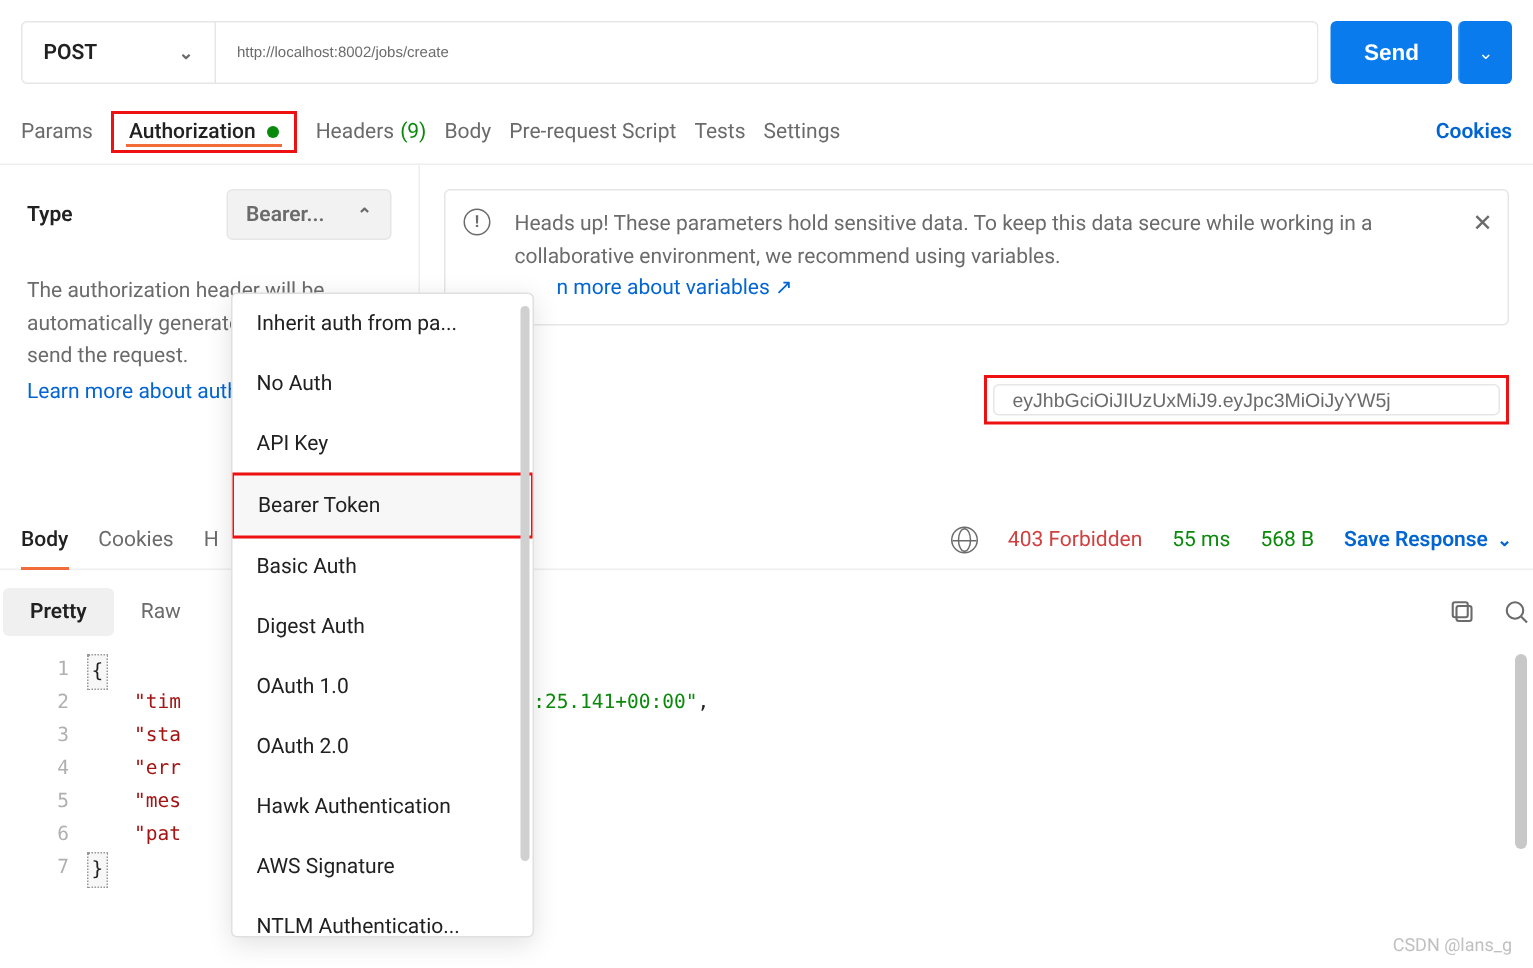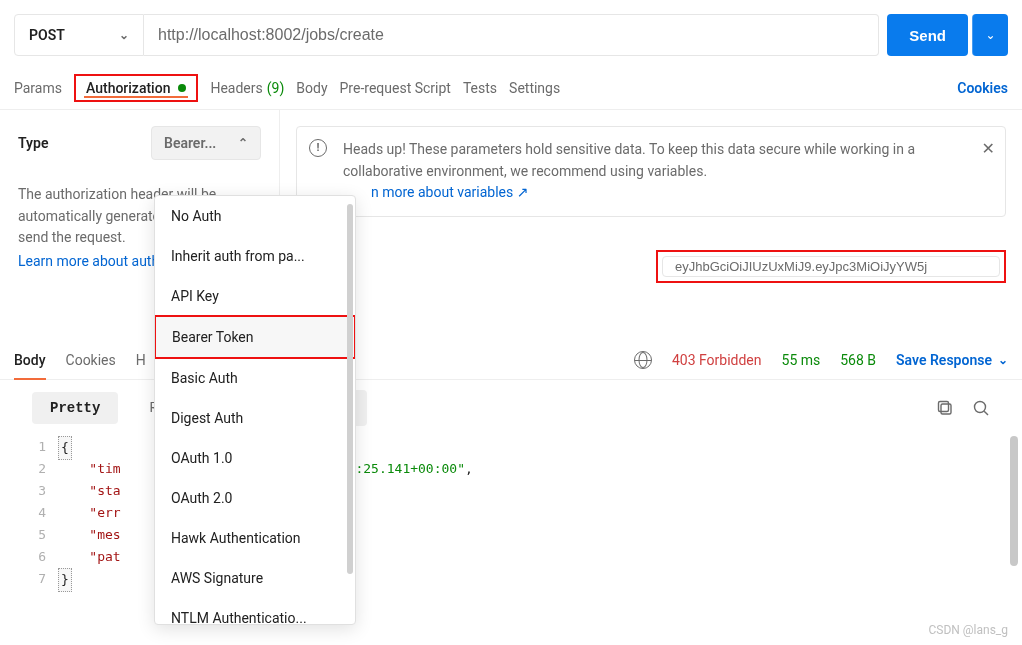--- a/index.html
+++ b/index.html
@@ -32,21 +32,21 @@
       cursor: pointer;
       background: #fff;
       text-align: center;
     }
     .url-input {
       flex: 1;
       border: 1px solid #e6e6e6;
       border-left: none;
       border-radius: 0 4px 4px 0;
       padding: 10px 14px;
-      font-size: 16px;
+      font-size: 10px;
       color: #6b6b6b;
       margin-left: -8px;
     }
     .send-btn {
       background: #097bed;
       color: #ffffff;
       border: none;
       border-radius: 4px;
       font-weight: 600;
       font-size: 15px;
@@ -278,23 +278,22 @@
       background: #6b6b6b;
     }
     .status-text { color: #d04040; }
     .meta-text { color: #0a8a0a; }
     .save-resp { color: #0265d2; font-weight: 600; cursor: pointer; display: flex; align-items: center; gap: 6px; }
 
     
     .viewer-bar {
       display: flex;
       align-items: center;
-      padding: 10px 32px;
-      gap: 13px;
-      font-family: Liberation Mono, monospace;
+      padding: 10px 2px;
+      gap: 0;
     }
     .seg-btn {
       padding: 8px 18px;
       color: #6b6b6b;
       cursor: pointer;
       border-radius: 4px;
     }
     .seg-btn.active {
       background: #f0f0f0;
       font-weight: 600;
@@ -434,22 +433,22 @@
       <span>Heads up! These parameters hold sensitive data. To keep this data secure while working in a collaborative environment, we recommend using variables.</span>
       <div><span class="var-link">n more about variables ↗</span></div>
     </div>
     <div class="token-box">
       <input class="token-input" value="eyJhbGciOiJIUzUxMiJ9.eyJpc3MiOiJyYW5j" style="">
     </div>
   </div>
 </div>
 
 <div class="dropdown">
+  <div class="dropdown-item">Inherit auth from pa...</div>
   <div class="dropdown-item">No Auth</div>
-  <div class="dropdown-item">Inherit auth from pa...</div>
   <div class="dropdown-item">API Key</div>
   <div class="dropdown-item highlighted">Bearer Token</div>
   <div class="dropdown-item">Basic Auth</div>
   <div class="dropdown-item">Digest Auth</div>
   <div class="dropdown-item">OAuth 1.0</div>
   <div class="dropdown-item">OAuth 2.0</div>
   <div class="dropdown-item">Hawk Authentication</div>
   <div class="dropdown-item">AWS Signature</div>
   <div class="dropdown-item">NTLM Authenticatio...</div>
   <div class="dropdown-scroll"></div>

